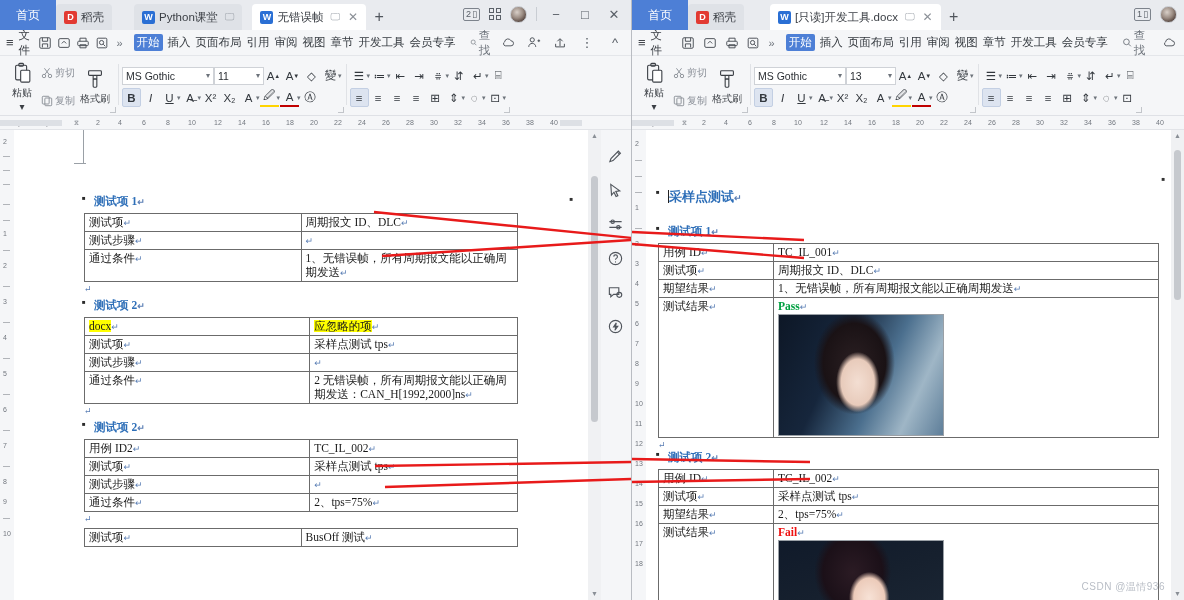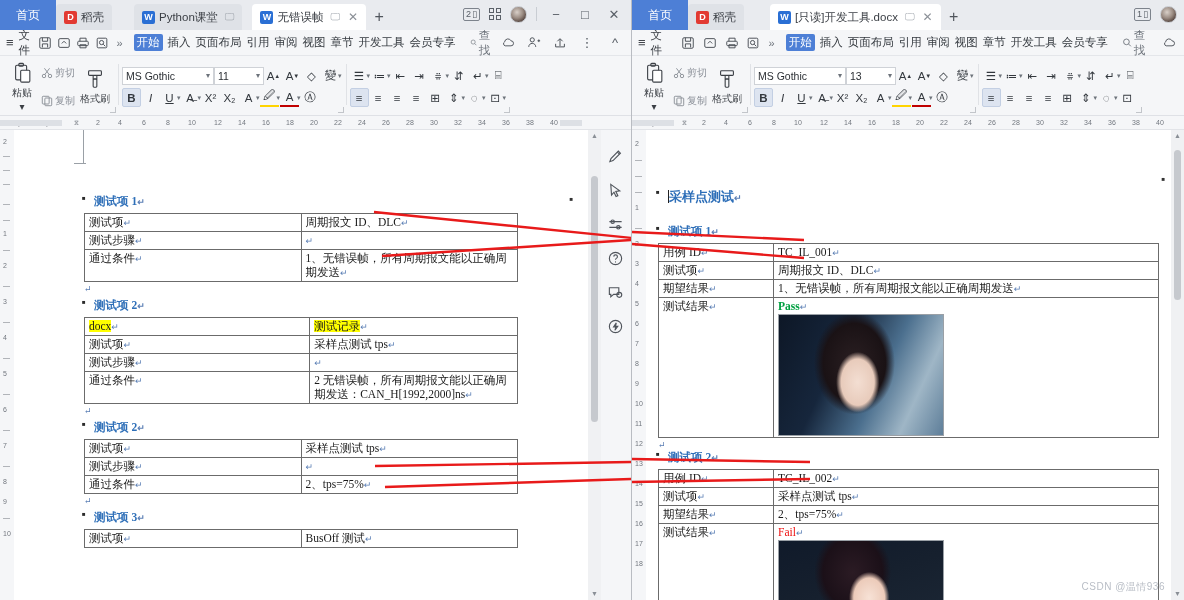--- a/index.html
+++ b/index.html
@@ -202,21 +202,21 @@
   }
   .pilcrow { color: #5b7fb5; font-size: 9px; }
   table.wt { border-collapse: collapse; width: 100%; table-layout: fixed; }
   table.wt td {
     border: 1px solid #6b6b6b; padding: 1px 4px; vertical-align: top;
     font-size: 11.5px; line-height: 14px;
     font-family: "Liberation Serif", serif;
   }
   .hl { background: #ffff00; }
   .pass { color: #00a041; font-weight: bold; }
-  .fail { color: #ee1111; font-weight: normal; }
+  .fail { color: #ee1111; font-weight: bold; }
 
   .portrait {
     border: 1px solid #9aa0a6; display: block;
   }
   .p1 {
     width: 166px; height: 122px;
     background:
       radial-gradient(ellipse 30px 42px at 48% 56%, #f3ded2 0%, #e8cbbb 55%, rgba(232,203,187,0) 72%),
       radial-gradient(ellipse 52px 66px at 46% 40%, #2a1f22 0%, #1a1215 60%, rgba(26,18,21,0) 78%),
       linear-gradient(115deg, #0d1726 0%, #16263c 35%, #4b6f8e 60%, #9fb6c6 80%, #5e7e99 100%);
@@ -568,21 +568,21 @@
           <div style="height:4px"><span class="pilcrow">↵</span></div>
 
           <div style="height:12px"></div>
           <div class="heading">
             <span>测试项 2</span><span class="pilcrow">↵</span>
           </div>
           <table class="wt">
             <tbody>
                 <tr>
               <td style="width:52%"><span class="hl">docx</span><span class="pilcrow">↵</span></td>
-              <td><span class="hl">测试记录</span><span class="pilcrow">↵</span></td>
+              <td><span class="hl">应忽略的项</span><span class="pilcrow">↵</span></td>
             </tr>
             <tr>
               <td><span>测试项</span><span class="pilcrow">↵</span></td>
               <td><span>采样点测试 tps</span><span class="pilcrow">↵</span></td>
             </tr>
             <tr>
               <td><span>测试步骤</span><span class="pilcrow">↵</span></td>
               <td><span class="pilcrow">↵</span></td>
             </tr>
             <tr>
@@ -592,40 +592,41 @@
           </tbody>
             </table>
           <div style="height:4px"><span class="pilcrow">↵</span></div>
 
           <div style="height:12px"></div>
           <div class="heading">
             <span>测试项 2</span><span class="pilcrow">↵</span>
           </div>
           <table class="wt">
             <tbody>
+                <tr>
+              <td style="width:52%"><span>用例 ID2</span><span class="pilcrow">↵</span></td>
+              <td><span>TC_IL_002</span><span class="pilcrow">↵</span></td>
+            </tr>
             <tr>
               <td><span>测试项</span><span class="pilcrow">↵</span></td>
               <td><span>采样点测试 tps</span><span class="pilcrow">↵</span></td>
             </tr>
             <tr>
               <td><span>测试步骤</span><span class="pilcrow">↵</span></td>
               <td><span class="pilcrow">↵</span></td>
             </tr>
             <tr>
               <td><span>通过条件</span><span class="pilcrow">↵</span></td>
               <td><span>2、tps=75%</span><span class="pilcrow">↵</span></td>
             </tr>
           </tbody>
             </table>
           <div style="height:4px"><span class="pilcrow">↵</span></div>
 
           <div style="height:12px"></div>
-          <div class="heading">
-            <span>测试项 3</span><span class="pilcrow">↵</span>
-          </div>
           <table class="wt">
             <tbody>
             <tr>
               <td><span>测试项</span><span class="pilcrow">↵</span></td>
               <td><span>BusOff 测试</span><span class="pilcrow">↵</span></td>
             </tr>
           </tbody>
             </table>
         </div>
       </div>

